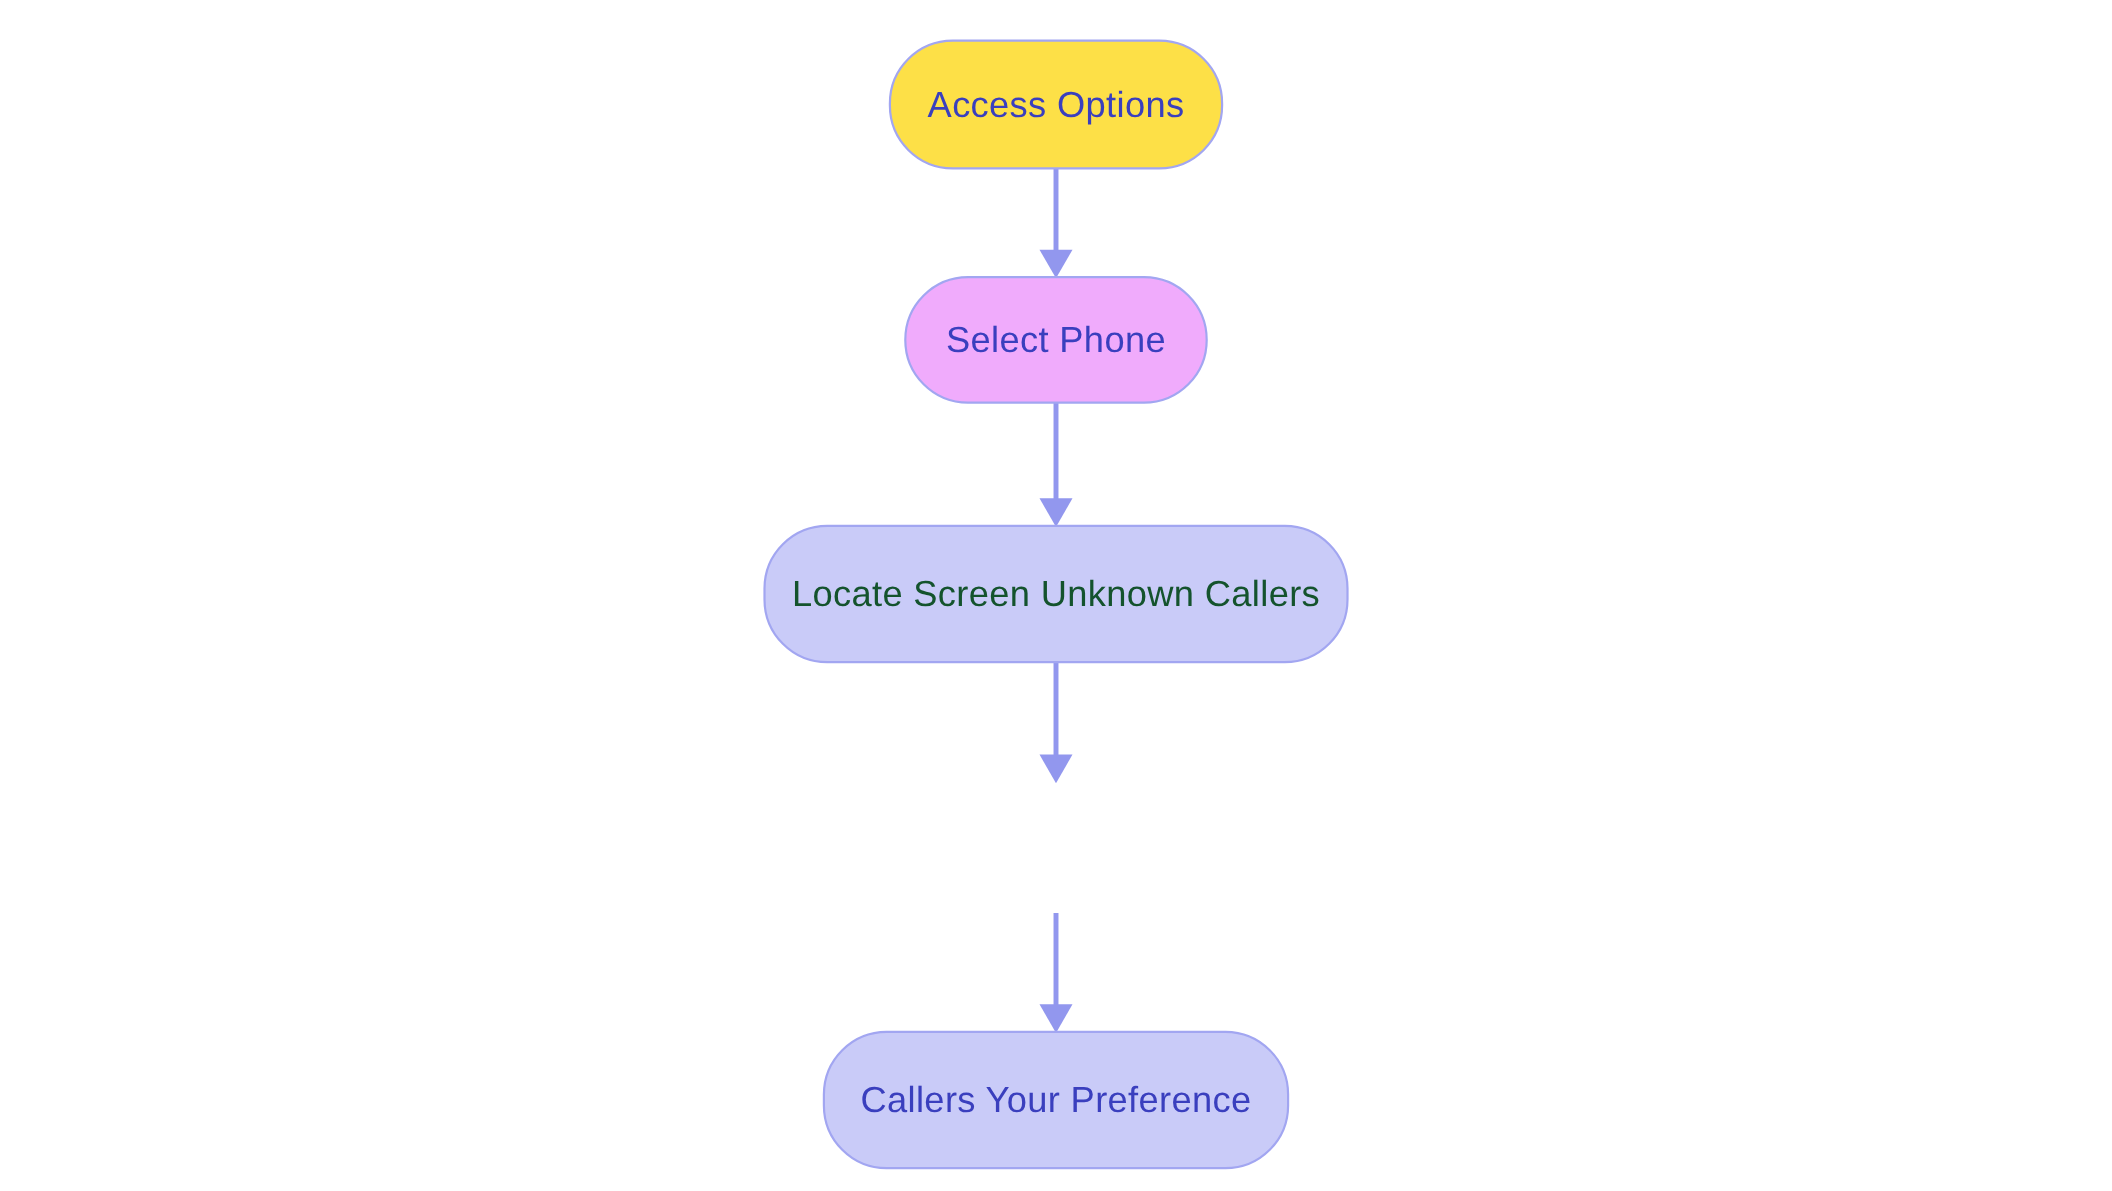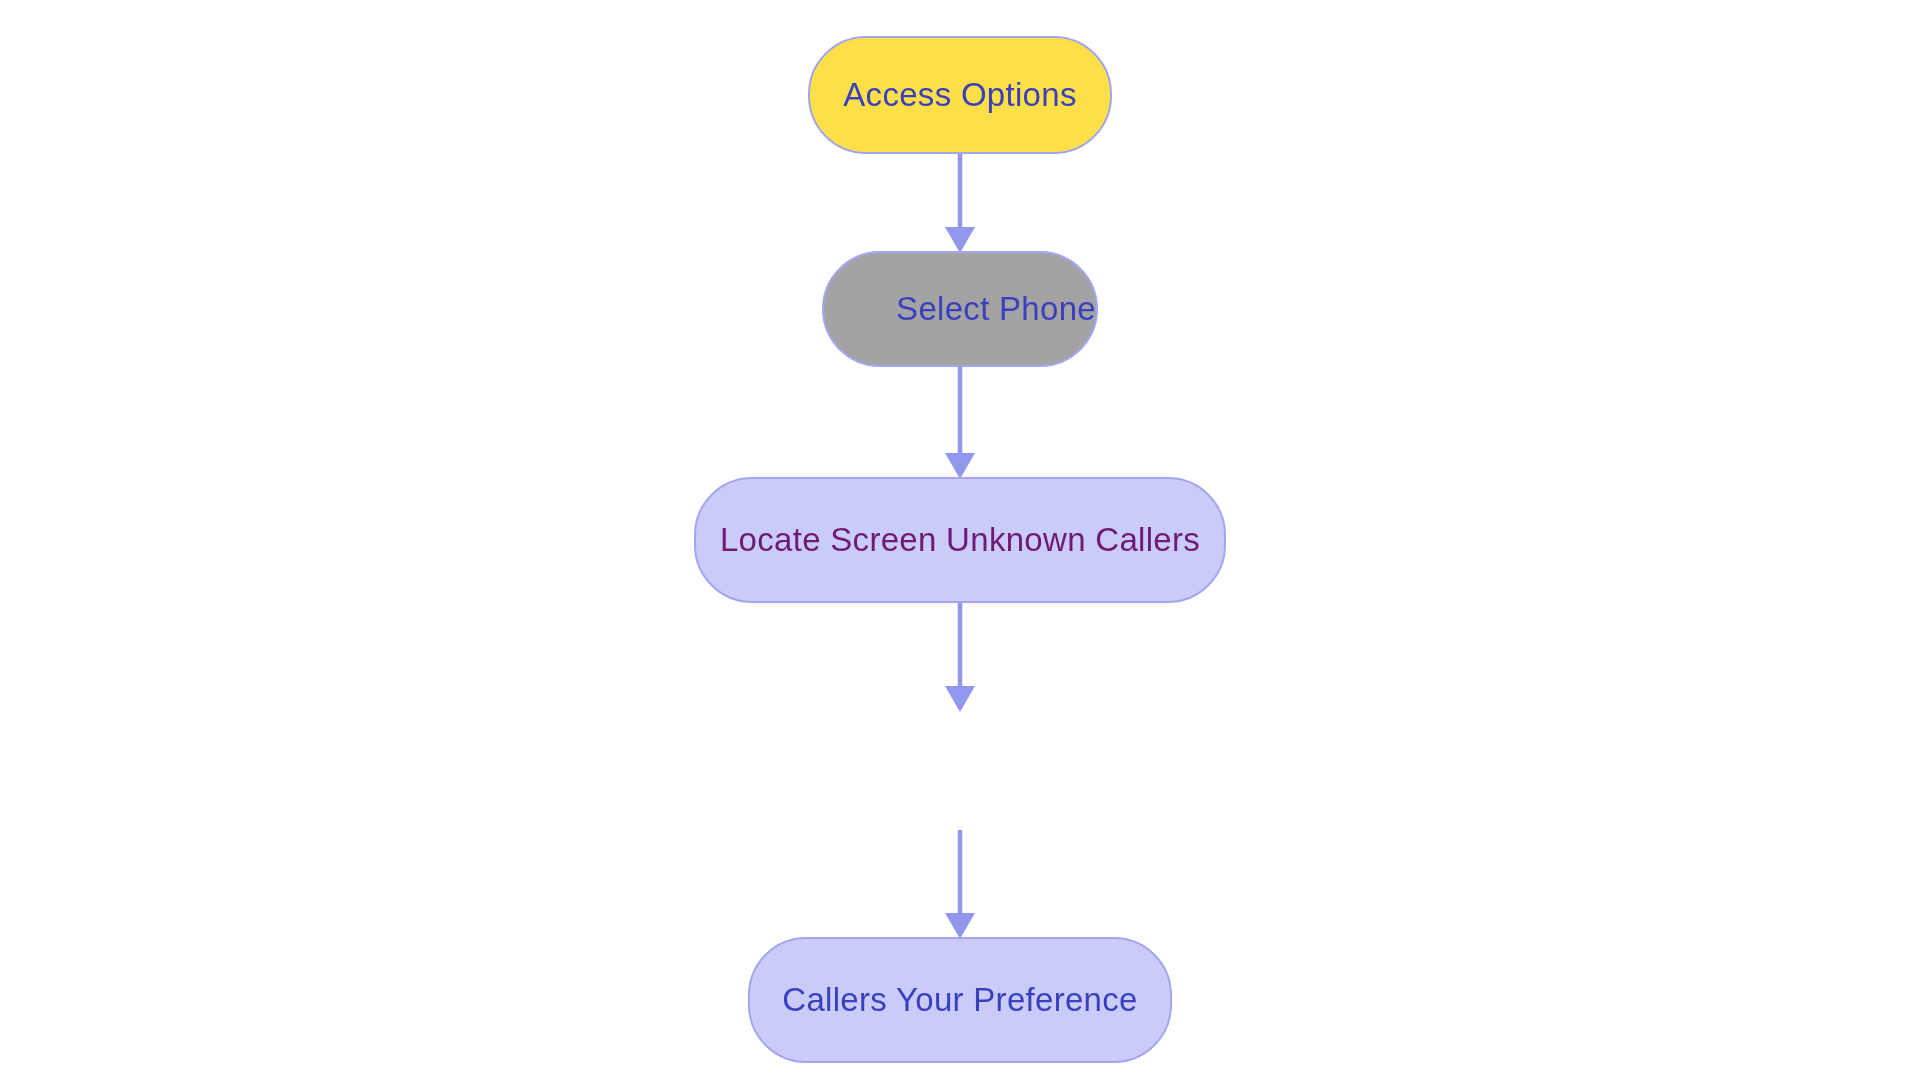--- a/index.html
+++ b/index.html
@@ -54,22 +54,22 @@
         <polygon points="945,686 975,686 960,712" fill="#9297ee"></polygon>
       </g>
       <g>
         <line x1="960" y1="830" x2="960" y2="921" stroke="#9297ee" stroke-width="4.5"></line>
         <polygon points="945,913 975,913 960,939" fill="#9297ee"></polygon>
       </g>
     </svg>
     <div class="node" style="left: 808px; top: 4px; width: 304px; height: 118px; background: #fde047; border-color: rgb(162, 166, 241); color: rgb(58, 63, 190); margin-top: 32px;">
       <span class="node-label">Access Options</span>
     </div>
-    <div class="node" style="left: 822px; top: 251px; width: 276px; height: 116px; background: #a3a3a3; border-color: rgb(162, 166, 241); color: rgb(58, 63, 190); justify-content: flex-end;">
+    <div class="node" style="left: 822px; top: 251px; width: 276px; height: 116px; background: #f0abfc; border-color: rgb(162, 166, 241); color: rgb(58, 63, 190);">
       <span class="node-label">Select Phone</span>
     </div>
-    <div class="node" style="left: 694px; top: 477px; width: 532px; height: 126px; background: rgb(201, 203, 248); border-color: rgb(162, 166, 241); color: #701a75;">
+    <div class="node" style="left: 694px; top: 477px; width: 532px; height: 126px; background: rgb(201, 203, 248); border-color: rgb(162, 166, 241); color: #14532d;">
       <span class="node-label">Locate Screen Unknown Callers</span>
     </div>
     <div class="node" style="left: 748px; top: 937px; width: 424px; height: 126px; background: rgb(201, 203, 248); border-color: rgb(162, 166, 241); color: rgb(58, 63, 190);">
       <span class="node-label">Callers Your Preference</span>
     </div>
   </div>
 
 </body></html>

